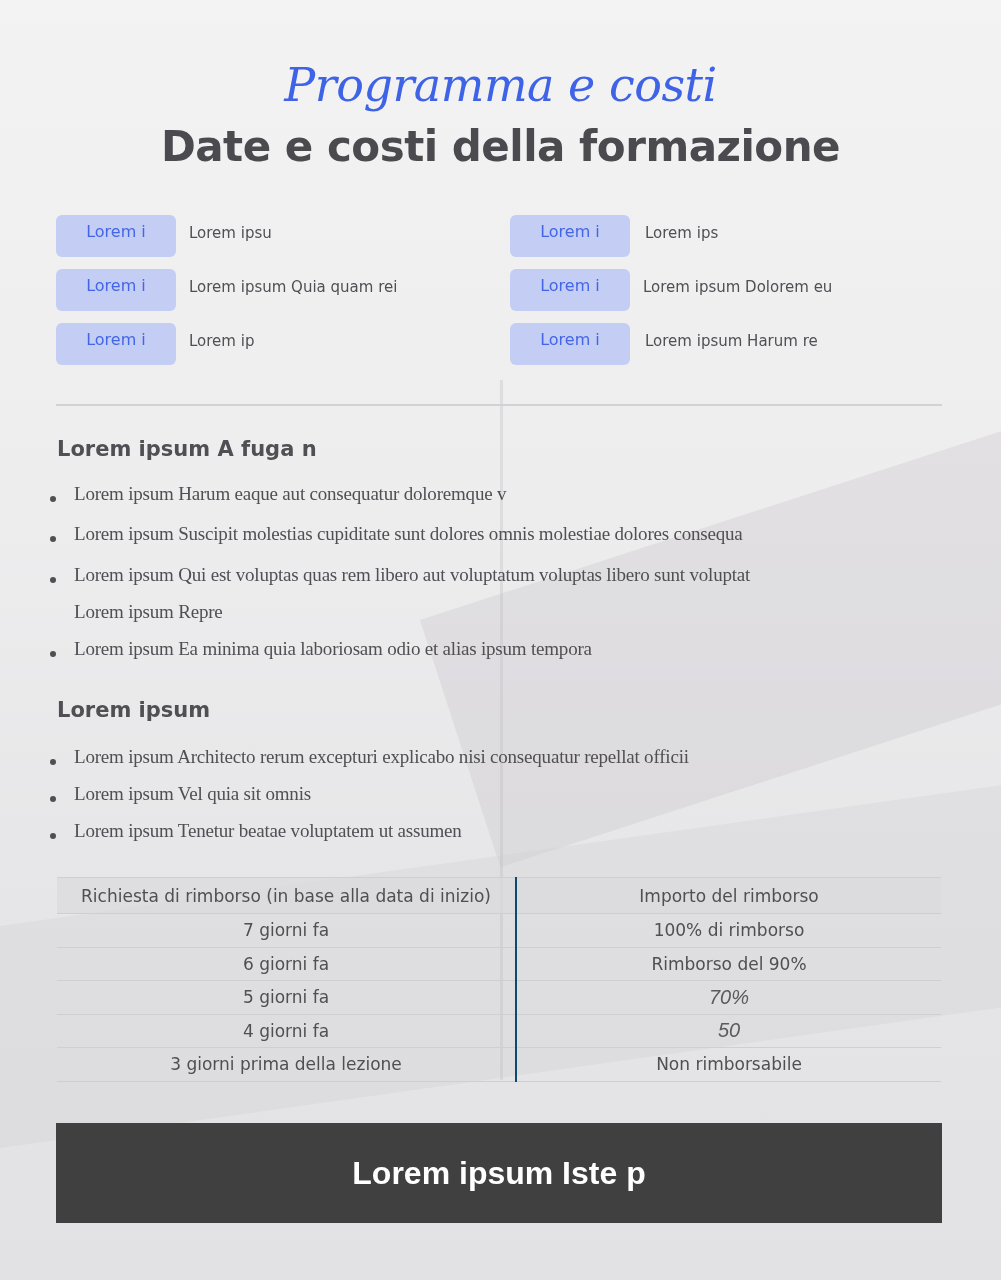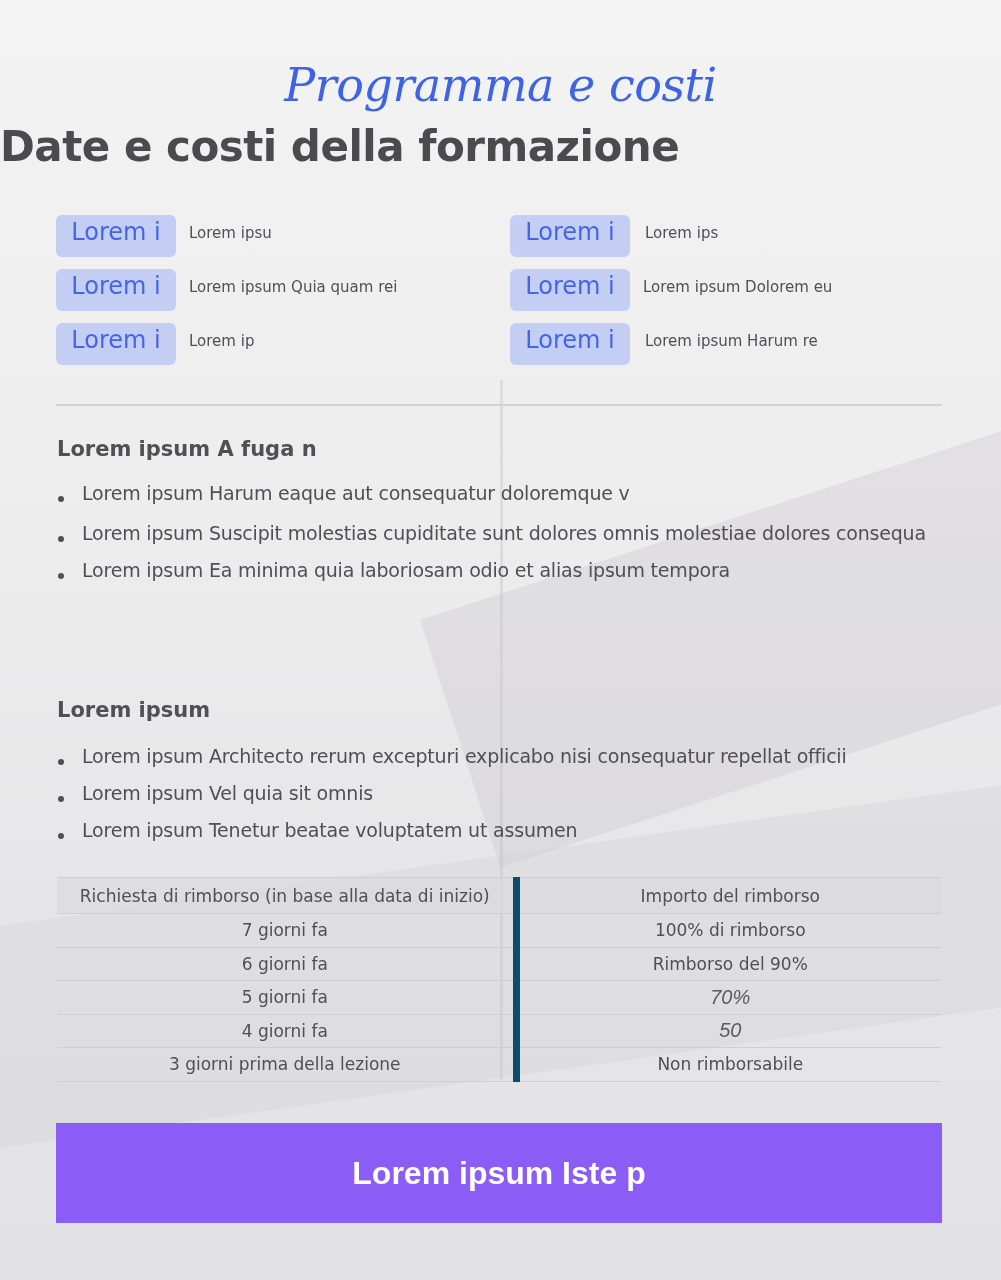--- a/index.html
+++ b/index.html
@@ -29,69 +29,69 @@
       background: rgba(190,190,195,0.35);
     }
     .page { position: relative; z-index: 1; }
 
     .kicker {
       position: absolute; top: 58px; left: 0; width: 1001px; text-align: center;
       font-family: "DejaVu Serif", serif; font-style: italic;
       font-size: 46px; color: #3f63e6; letter-spacing: -0.5px;
     }
     .title {
-      position: absolute; top: 122px; left: 0; width: 1001px; text-align: left;
+      position: absolute; top: 122px; left: 0; width: 1001px; text-align: center;
       font-family: "DejaVu Sans", sans-serif; font-weight: bold;
       font-size: 42px; color: #4b4b4f; letter-spacing: -0.5px;
     }
 
     .schedule { position: absolute; top: 216px; left: 56px; width: 890px; }
     .sched-row { position: absolute; height: 40px; display: flex; align-items: center; }
     .pill {
       width: 120px; height: 42px; border-radius: 6px;
       background: #c4cdf3; color: #4466e6;
-      font-size: 24px; text-align: center; line-height: 34px;
+      font-size: 16px; text-align: center; line-height: 34px;
       padding-bottom: 6px; flex: none;
     }
     .sched-text { margin-left: 13px; font-size: 15px; color: #4f4f54; white-space: nowrap; line-height: 34px; padding-bottom: 6px; }
 
     .divider {
       position: absolute; top: 404px; left: 56px; width: 886px; height: 2px;
       background: #d2d1d4;
     }
 
     .section-title {
       position: absolute; left: 57px; font-size: 21px; color: #4f4f54;
     }
-    .bullets { position: absolute; left: 57px; width: 880px; list-style: none; }
+    .bullets { position: absolute; left: 49px; width: 880px; list-style: none; font-family: Liberation Serif, serif; }
     .bullets li {
       position: relative; padding-left: 25px; font-size: 19px; color: #4f4f54;
       line-height: 37px; letter-spacing: -0.2px;
     }
     .bullets li::before {
       content: ""; position: absolute; left: 1px; top: 21px;
       width: 6px; height: 6px; border-radius: 50%; background: #4f4f54;
     }
 
     .refund {
       position: absolute; top: 877px; left: 57px; width: 884px;
       border-collapse: collapse; font-size: 17px; color: #4f4f54;
     }
     .refund th, .refund td {
       text-align: center; font-weight: normal; height: 33.5px;
       border-bottom: 1px solid #cfced1;
     }
     .refund thead tr { background: rgba(218,218,220,0.7); border-top: 1px solid #cfced1; }
     .refund th { height: 36px; }
-    .refund .c1 { width: 459px; border-right: 7px solid #0c4a6e; }
+    .refund .c1 { width: 459px; border-right: 2px solid #0c4a6e; }
     .refund .thin { font-family: "Liberation Sans", sans-serif; font-size: 20px; color: #5a5a5f; font-style: italic; }
 
     .cta {
       position: absolute; top: 1123px; left: 56px; width: 886px; height: 100px;
-      background: #8b5cf6; color: #ffffff; border: none;
+      background: #404040; color: #ffffff; border: none;
       font-family: "Liberation Sans", sans-serif; font-weight: bold; font-size: 32px;
       display: flex; align-items: center; justify-content: center; cursor: pointer;
     }
   </style>
 </head>
 <body>
 
 <div class="bg">
   <div class="band1"></div>
   <div class="band2"></div>
@@ -128,20 +128,21 @@
       <span class="sched-text" style="margin-left:15px">Lorem ipsum Harum re</span>
     </div>
   </div>
 
   <div class="divider"></div>
 
   <h2 class="section-title" style="top:437px;">Lorem ipsum A fuga n</h2>
   <ul class="bullets" style="top:475px;">
     <li>Lorem ipsum Harum eaque aut consequatur doloremque v</li>
     <li style="margin-top:3px">Lorem ipsum Suscipit molestias cupiditate sunt dolores omnis molestiae dolores consequa</li>
+    <li style="margin-top:4px;"><span>Lorem ipsum Qui est voluptas quas rem libero aut voluptatum voluptas libero sunt voluptat</span><br><span>Lorem ipsum Repre</span></li>
     <li>Lorem ipsum Ea minima quia laboriosam odio et alias ipsum tempora</li>
   </ul>
 
   <h2 class="section-title" style="top:698px;">Lorem ipsum</h2>
   <ul class="bullets" style="top:738px;">
     <li>Lorem ipsum Architecto rerum excepturi explicabo nisi consequatur repellat officii</li>
     <li>Lorem ipsum Vel quia sit omnis</li>
     <li>Lorem ipsum Tenetur beatae voluptatem ut assumen</li>
   </ul>
 

